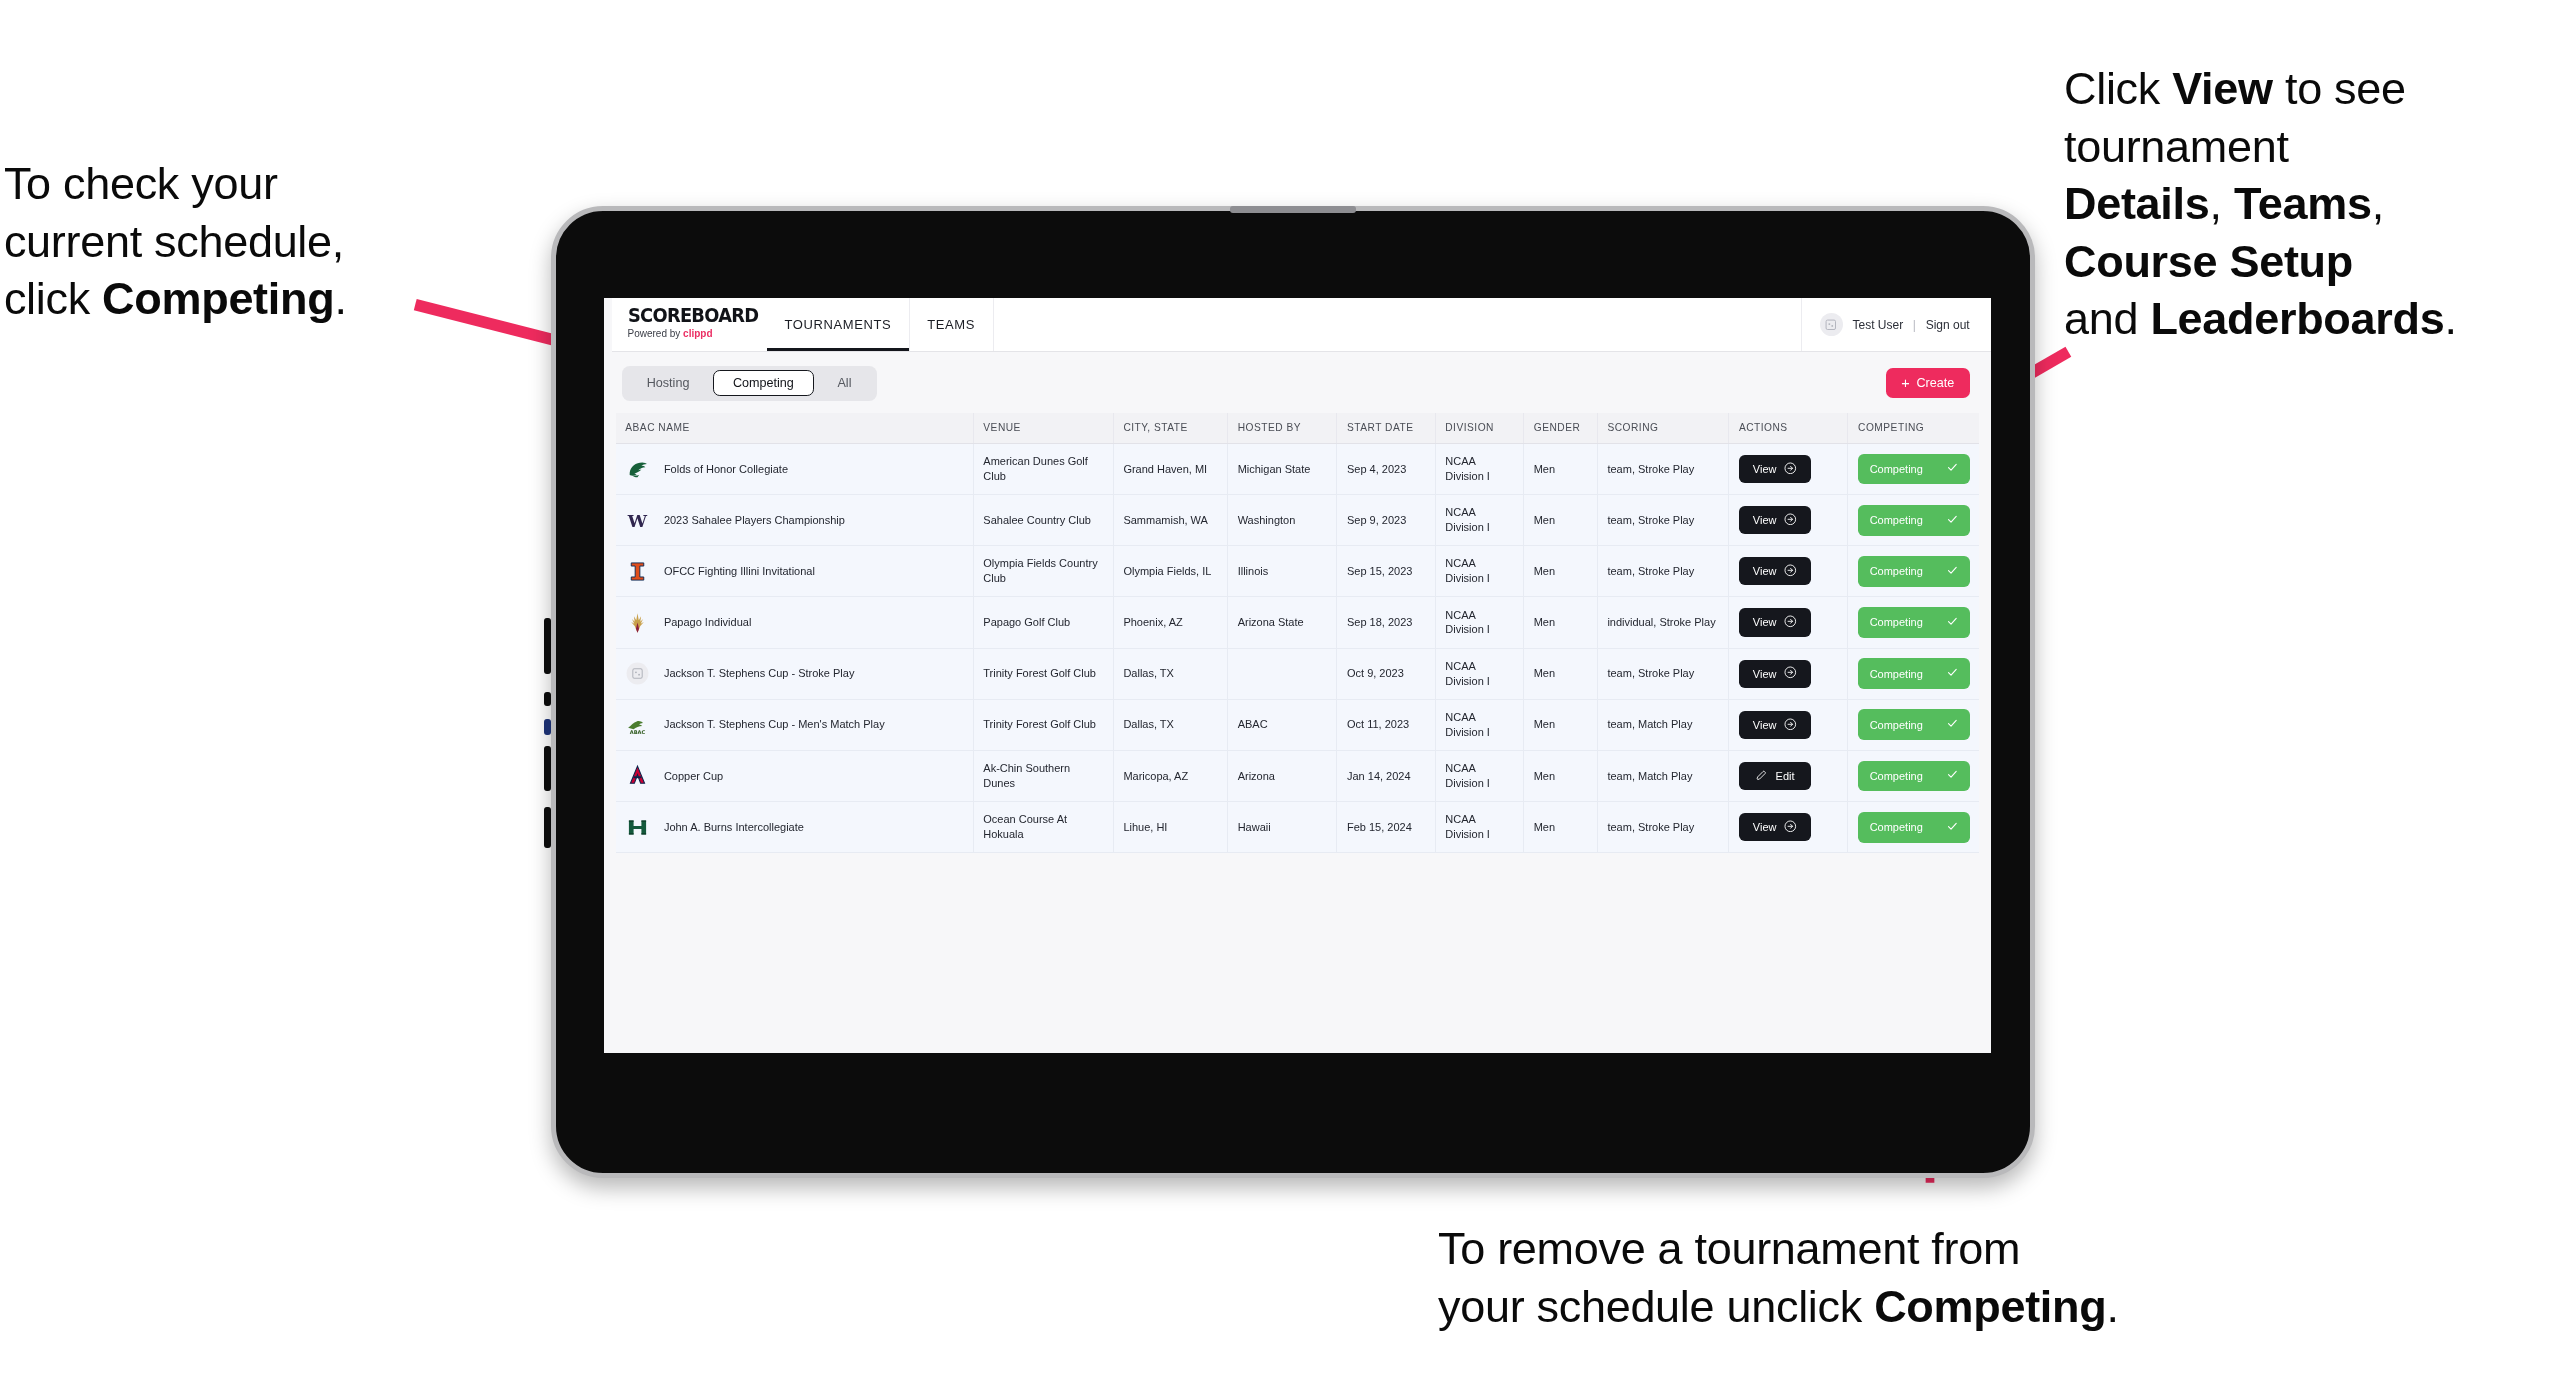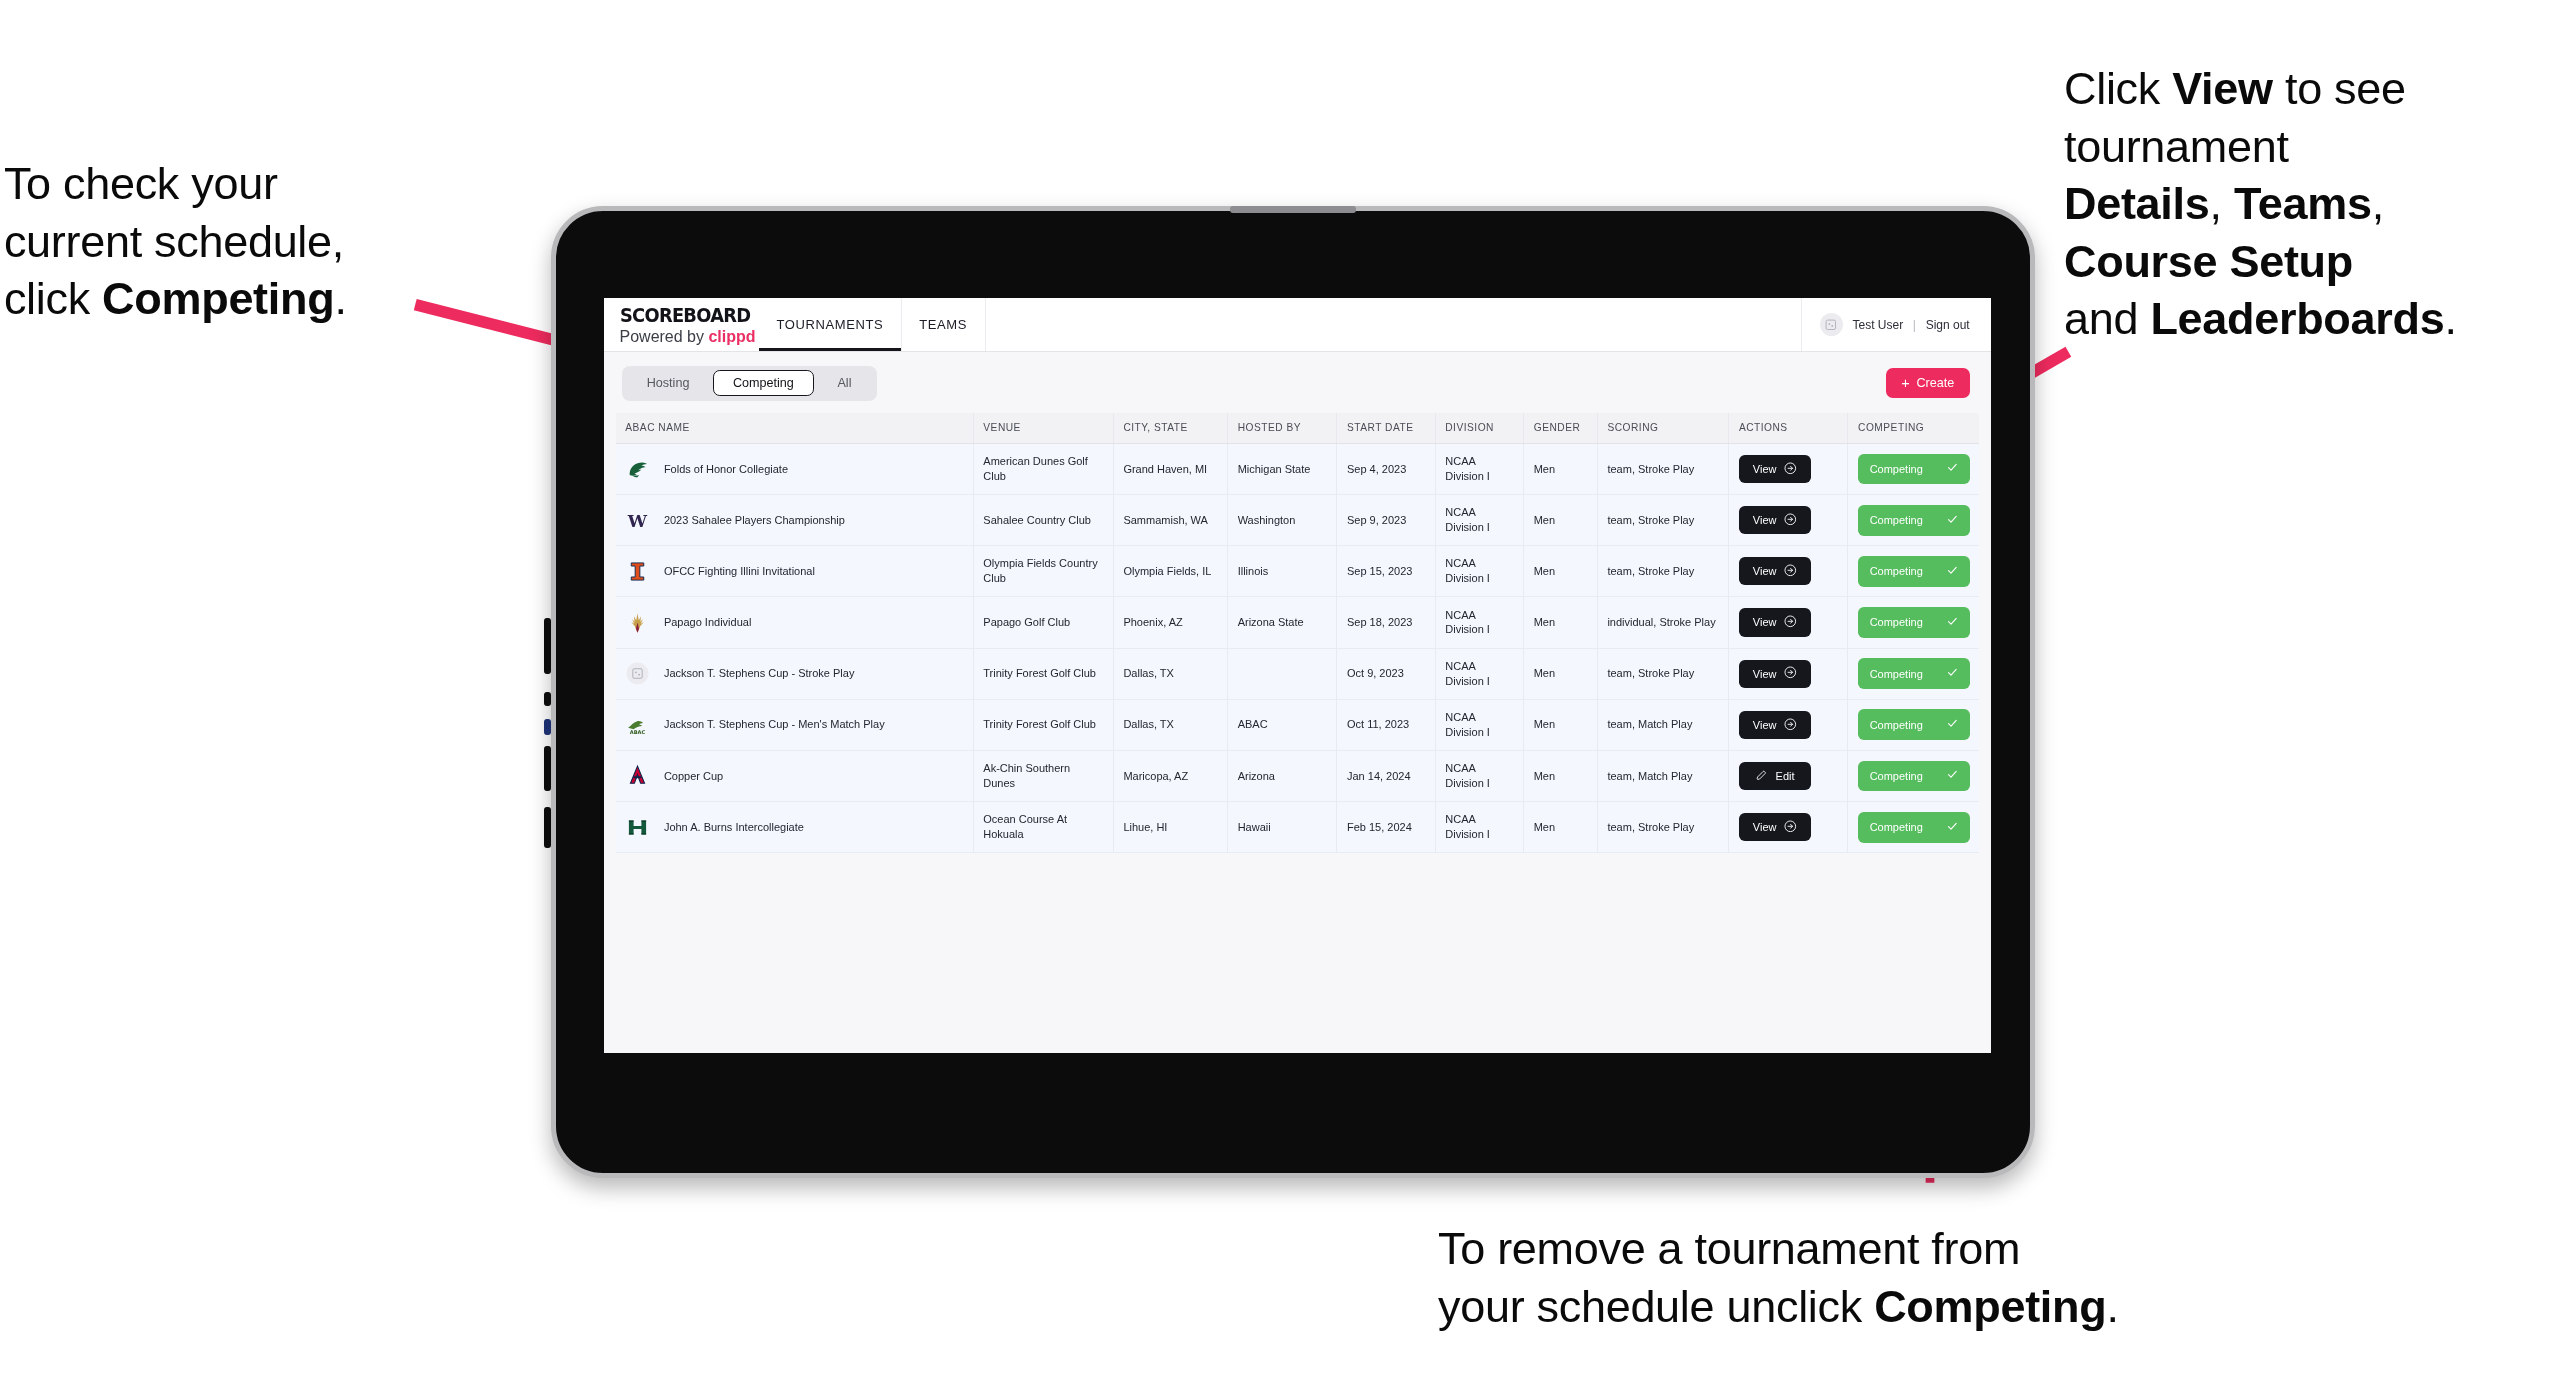--- a/index.html
+++ b/index.html
@@ -55,29 +55,30 @@
     width: 1387px; height: 755px;
     background: #f7f7f9;
     overflow: hidden;
   }
 
   
   #appbar {
     display:flex; align-items:stretch;
     height: 54px; background:#ffffff;
     border-bottom: 1px solid #e4e4e8;
+    margin-left: 8px;
   }
   #brand { padding: 7.8px 0 0 15.5px; width: 155px; }
   #brand .bn {
     font-family: "DejaVu Sans", sans-serif;
     font-weight: 700; font-size: 19.4px; letter-spacing: -0.8px;
     color:#111318; line-height: 1;
     transform: scaleX(0.92); transform-origin: left center;
   }
-  #brand .bp { font-size: 16px; color:#3a3d46; margin-top:2.9px; }
+  #brand .bp { font-size: 10px; color:#3a3d46; margin-top:2.9px; }
   #brand .bp i { font-style: normal; color:#eb2f64; font-weight:700; }
 
   .navtab {
     display:flex; align-items:center; justify-content:center;
     padding: 0 17.5px; font-size: 13px; letter-spacing:0.6px;
     color:#1b1d24; border-right:1px solid #ececf0;
     cursor: pointer; position: relative;
   }
   .navtab:first-of-type { border-left:1px solid #ececf0; }
   .navtab.active::after {

